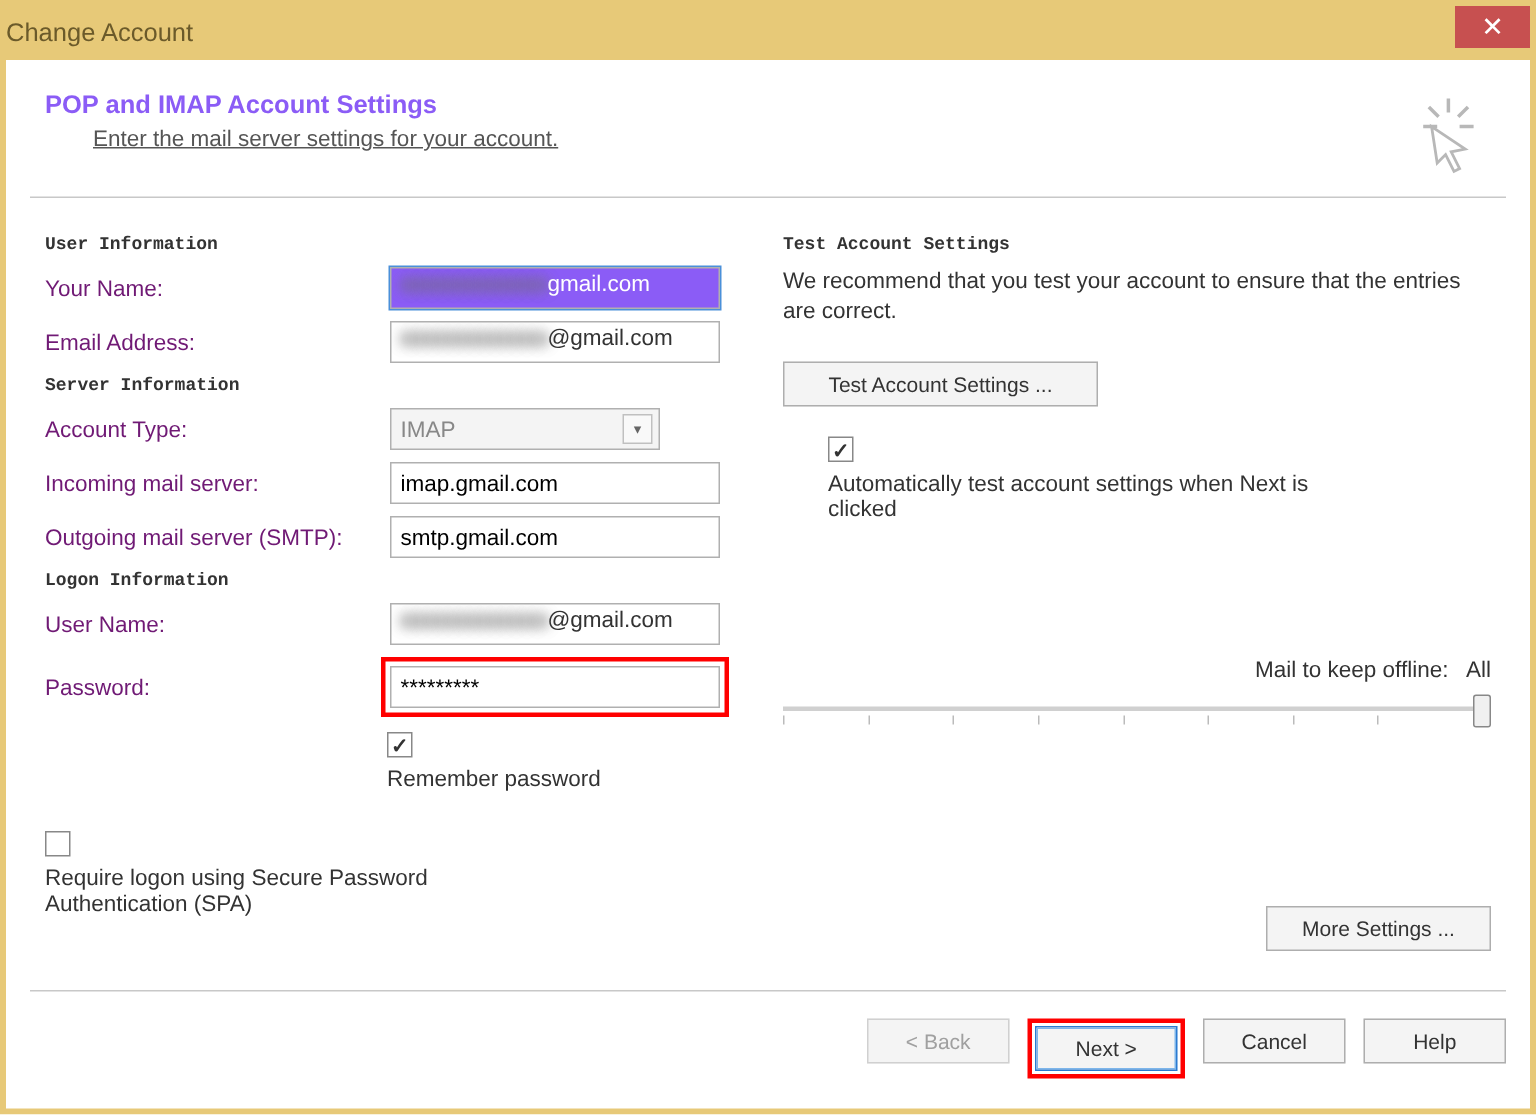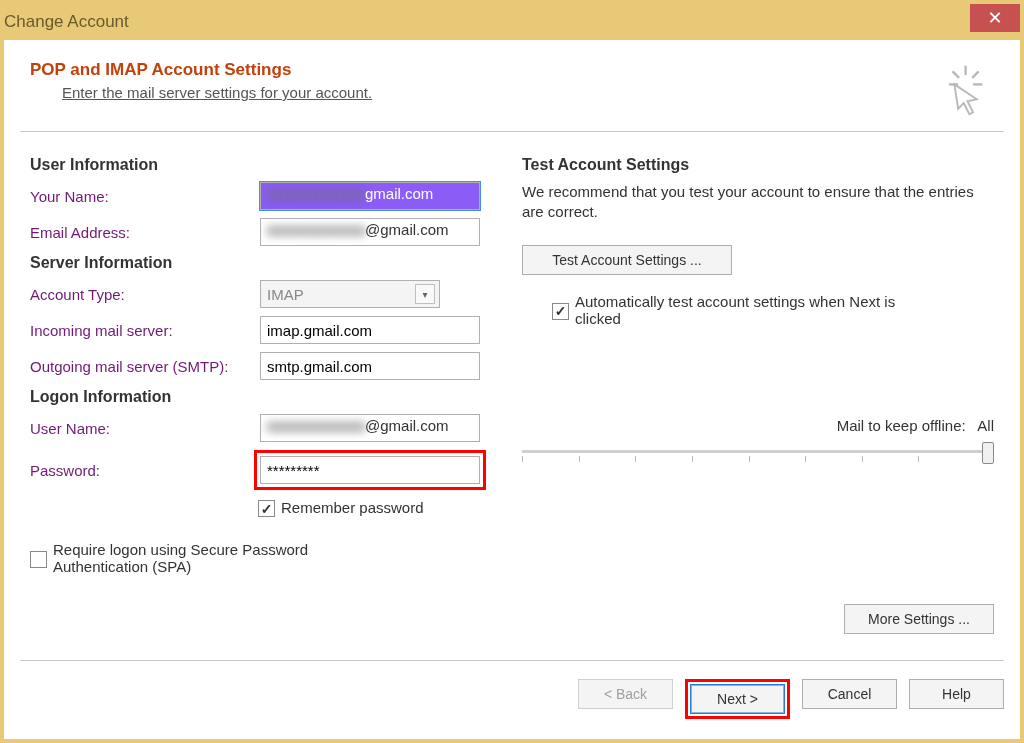--- a/index.html
+++ b/index.html
@@ -52,21 +52,21 @@
     padding: 10px 12px;
   }
   .header-section {
     border-bottom: 1px solid #c8c8c8;
     padding: 6px 6px 30px 10px;
     position: relative;
   }
   .header-title {
     font-weight: bold;
     font-size: 17px;
-    color: #c2410c;
+    color: #8b5cf6;
   }
   .header-sub {
     margin-left: 32px;
     margin-top: 4px;
     color: #555;
     text-decoration: underline;
   }
   .header-icon {
     position: absolute;
     right: 14px;
@@ -78,23 +78,24 @@
     justify-content: center;
   }
   .body-cols {
     display: flex;
     padding: 18px 10px 0 10px;
   }
   .col-left { width: 50%; padding-right: 10px;}
   .col-right { width: 50%; padding-left: 10px;}
   .section-h {
     font-weight: bold;
-    font-size: 16px;
+    font-size: 12px;
     margin-bottom: 8px;
     margin-top: 6px;
+    font-family: Liberation Mono, monospace;
   }
   .form-row {
     display: flex;
     align-items: center;
     margin-bottom: 8px;
   }
   .form-label {
     width: 230px;
     color: #701a75;
   }
@@ -143,24 +144,25 @@
     background: #f9f9f9;
   }
   .highlight-red {
     border: 3px solid #ff0000;
     padding: 3px;
     margin-left: -6px;
     display: inline-block;
   }
   .checkbox-line {
     display: flex;
-    align-items: center;
+    align-items: flex-start;
     gap: 6px;
     margin-top: 6px;
     margin-bottom: 6px;
+    flex-direction: column;
   }
   .checkbox {
     width: 17px;
     height: 17px;
     border: 1px solid #888;
     background: #fff;
     display: inline-flex;
     align-items: center;
     justify-content: center;
     flex-shrink: 0;

